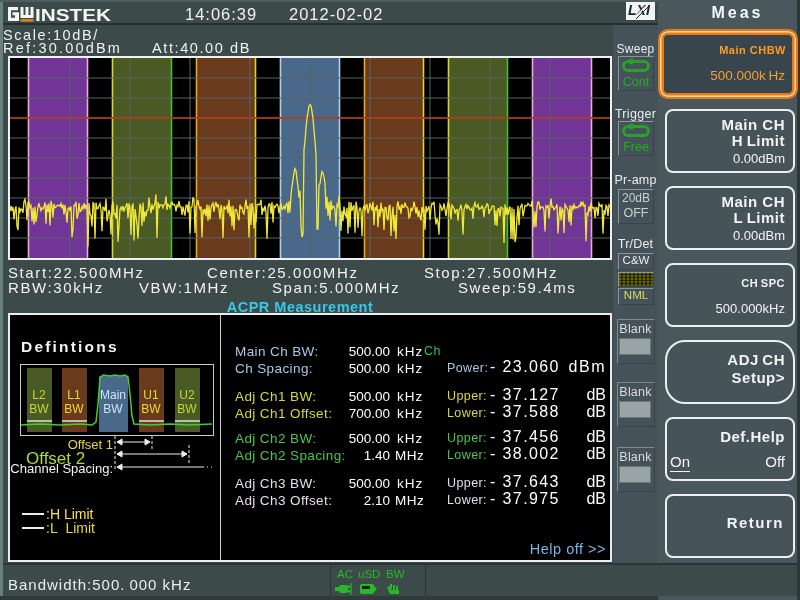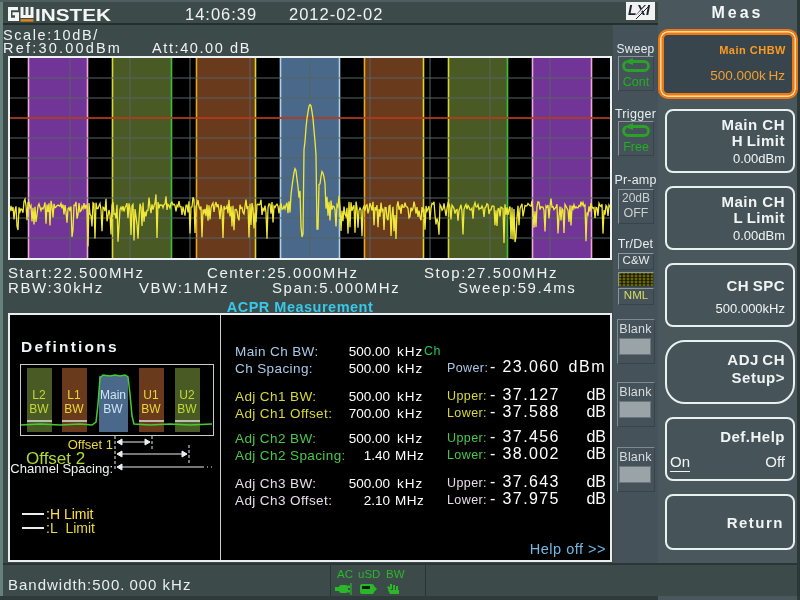--- a/index.html
+++ b/index.html
@@ -291,32 +291,32 @@
 </div>
 <div class="abs" style="left:665px;top:109px;width:130px;height:64px;border:2px solid #e8f0f0;border-radius:8px;box-sizing:border-box;background:#46545a;">
   <div class="abs" style="right:8px;top:6px;text-align:right;font-size:15px;font-weight:bold;color:#f0f4f4;letter-spacing:0.5px;line-height:16px;">Main&nbsp;CH<br>H Limit</div>
   <div class="abs" style="right:8px;top:40px;font-size:13px;color:#f0f4f4;">0.00dBm</div>
 </div>
 <div class="abs" style="left:665px;top:186px;width:130px;height:64px;border:2px solid #e8f0f0;border-radius:8px;box-sizing:border-box;background:#46545a;">
   <div class="abs" style="right:8px;top:6px;text-align:right;font-size:15px;font-weight:bold;color:#f0f4f4;letter-spacing:0.5px;line-height:16px;">Main&nbsp;CH<br>L Limit</div>
   <div class="abs" style="right:8px;top:40px;font-size:13px;color:#f0f4f4;">0.00dBm</div>
 </div>
 <div class="abs" style="left:665px;top:263px;width:130px;height:64px;border:2px solid #e8f0f0;border-radius:8px;box-sizing:border-box;background:#46545a;">
-  <div class="abs" style="right:8px;top:12px;font-size:15px;font-weight:bold;color:#f0f4f4;letter-spacing:0.5px;">CH SPC</div>
+  <div class="abs" style="right:8px;top:12px;font-size:11px;font-weight:bold;color:#f0f4f4;letter-spacing:0.5px;">CH SPC</div>
   <div class="abs" style="right:8px;top:36px;font-size:13px;color:#f0f4f4;">500.000kHz</div>
 </div>
 <div class="abs" style="left:665px;top:340px;width:130px;height:64px;border:2px solid #e8f0f0;border-radius:20px;box-sizing:border-box;background:#46545a;">
   <div class="abs" style="right:8px;top:9px;text-align:right;font-size:15px;font-weight:bold;color:#f0f4f4;letter-spacing:0.5px;line-height:18px;">ADJ CH<br>Setup&gt;</div>
 </div>
 <div class="abs" style="left:665px;top:417px;width:130px;height:64px;border:2px solid #e8f0f0;border-radius:8px;box-sizing:border-box;background:#46545a;">
   <div class="abs" style="right:8px;top:9px;font-size:15px;font-weight:bold;color:#f0f4f4;letter-spacing:0.5px;">Def.Help</div>
   <div class="abs" style="left:3px;top:34px;font-size:15px;color:#f0f4f4;border-bottom:1.5px solid #f0f4f4;padding-bottom:1px;">On</div>
   <div class="abs" style="right:8px;top:34px;font-size:15px;color:#f0f4f4;">Off</div>
 </div>
-<div class="abs" style="left:665px;top:494px;width:130px;height:56px;border:2px solid #e8f0f0;border-radius:8px;box-sizing:border-box;background:#46545a;">
+<div class="abs" style="left:665px;top:494px;width:130px;height:64px;border:2px solid #e8f0f0;border-radius:8px;box-sizing:border-box;background:#46545a;">
   <div class="abs" style="right:9px;top:18px;font-size:15px;font-weight:bold;color:#f0f4f4;letter-spacing:1.5px;">Return</div>
 </div>
 
 <div class="abs" style="left:3px;top:563px;width:794px;height:33px;background:#3d4a4a;"></div>
 <div class="abs" style="left:3px;top:563px;width:794px;height:2px;background:#2a3535;"></div>
 <div class="abs" style="left:8px;top:576px;font-size:15px;color:#e8eeee;letter-spacing:1px;">Bandwidth:500. 000 kHz</div>
 <div class="abs" style="left:330px;top:565px;width:1px;height:31px;background:#2a3535;"></div>
 <div class="abs" style="left:425px;top:565px;width:1px;height:31px;background:#2a3535;"></div>
 <div class="abs" style="left:337px;top:568px;font-size:11.5px;color:#28b828;">AC</div>
 <div class="abs" style="left:358px;top:568px;font-size:11.5px;color:#28b828;">uSD</div>

